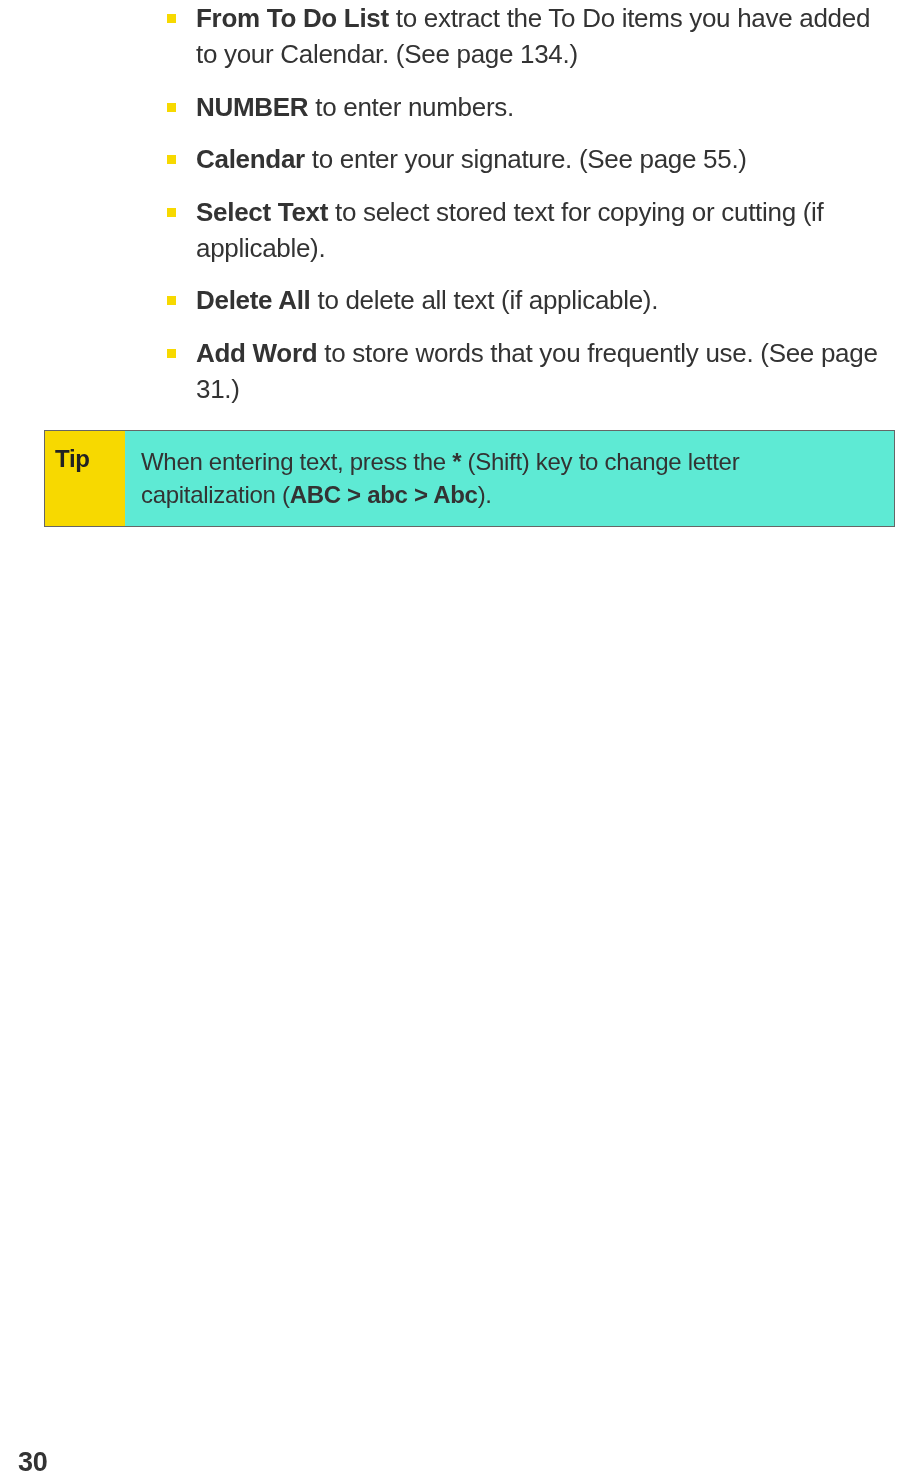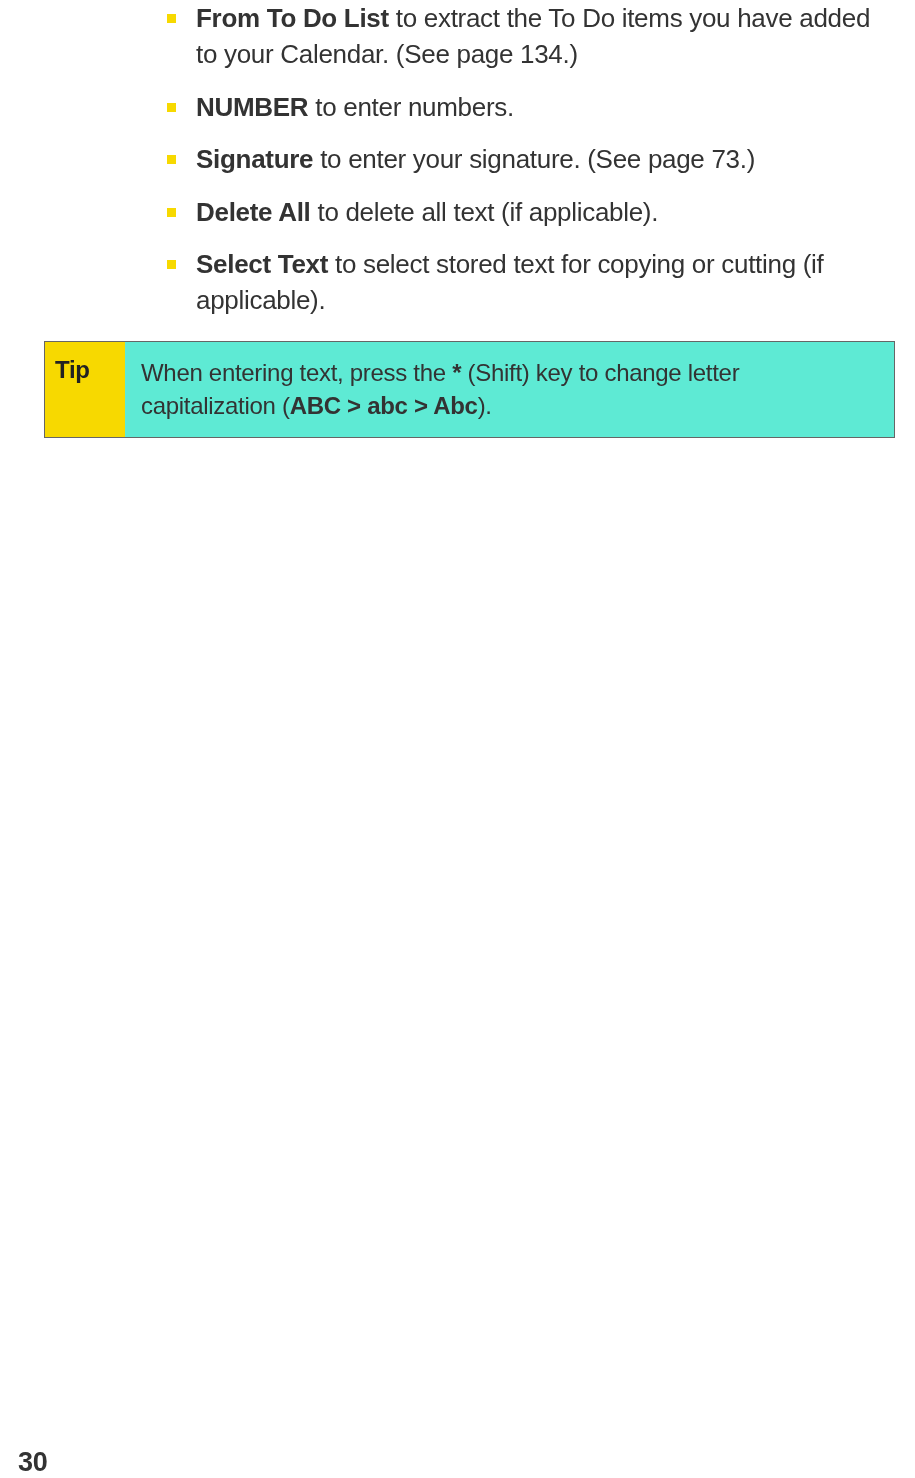--- a/index.html
+++ b/index.html
@@ -77,23 +77,24 @@
       font-weight: 700;
     }
   </style>
 </head>
 <body>
 
 <div class="content">
   <ul class="bullet-list">
     <li><span class="bold">From To Do List</span><span> to extract the To Do items you have added to your Calendar. (See page 134.)</span></li>
     <li><span class="bold">NUMBER</span><span> to enter numbers.</span></li>
-    <li><span class="bold">Signature</span><span> to enter your signature. (See page 73.)</span></li>
+    <li><span class="bold">Calendar</span><span> to enter your signature. (See page 55.)</span></li>
+    <li><span class="bold">Select Text</span><span> to select stored text for copying or cutting (if applicable).</span></li>
     <li><span class="bold">Delete All</span><span> to delete all text (if applicable).</span></li>
-    <li><span class="bold">Select Text</span><span> to select stored text for copying or cutting (if applicable).</span></li>
+    <li><span class="bold">Add Word</span><span> to store words that you frequently use. (See page 31.)</span></li>
   </ul>
 </div>
 
 <div class="tip-box">
   <div class="tip-label">Tip</div>
   <div class="tip-body">
     <span>When entering text, press the </span><span class="bold">*</span><span> (Shift) key to change letter capitalization (</span><span class="bold">ABC &gt; abc &gt; Abc</span><span>).</span>
   </div>
 </div>
 

